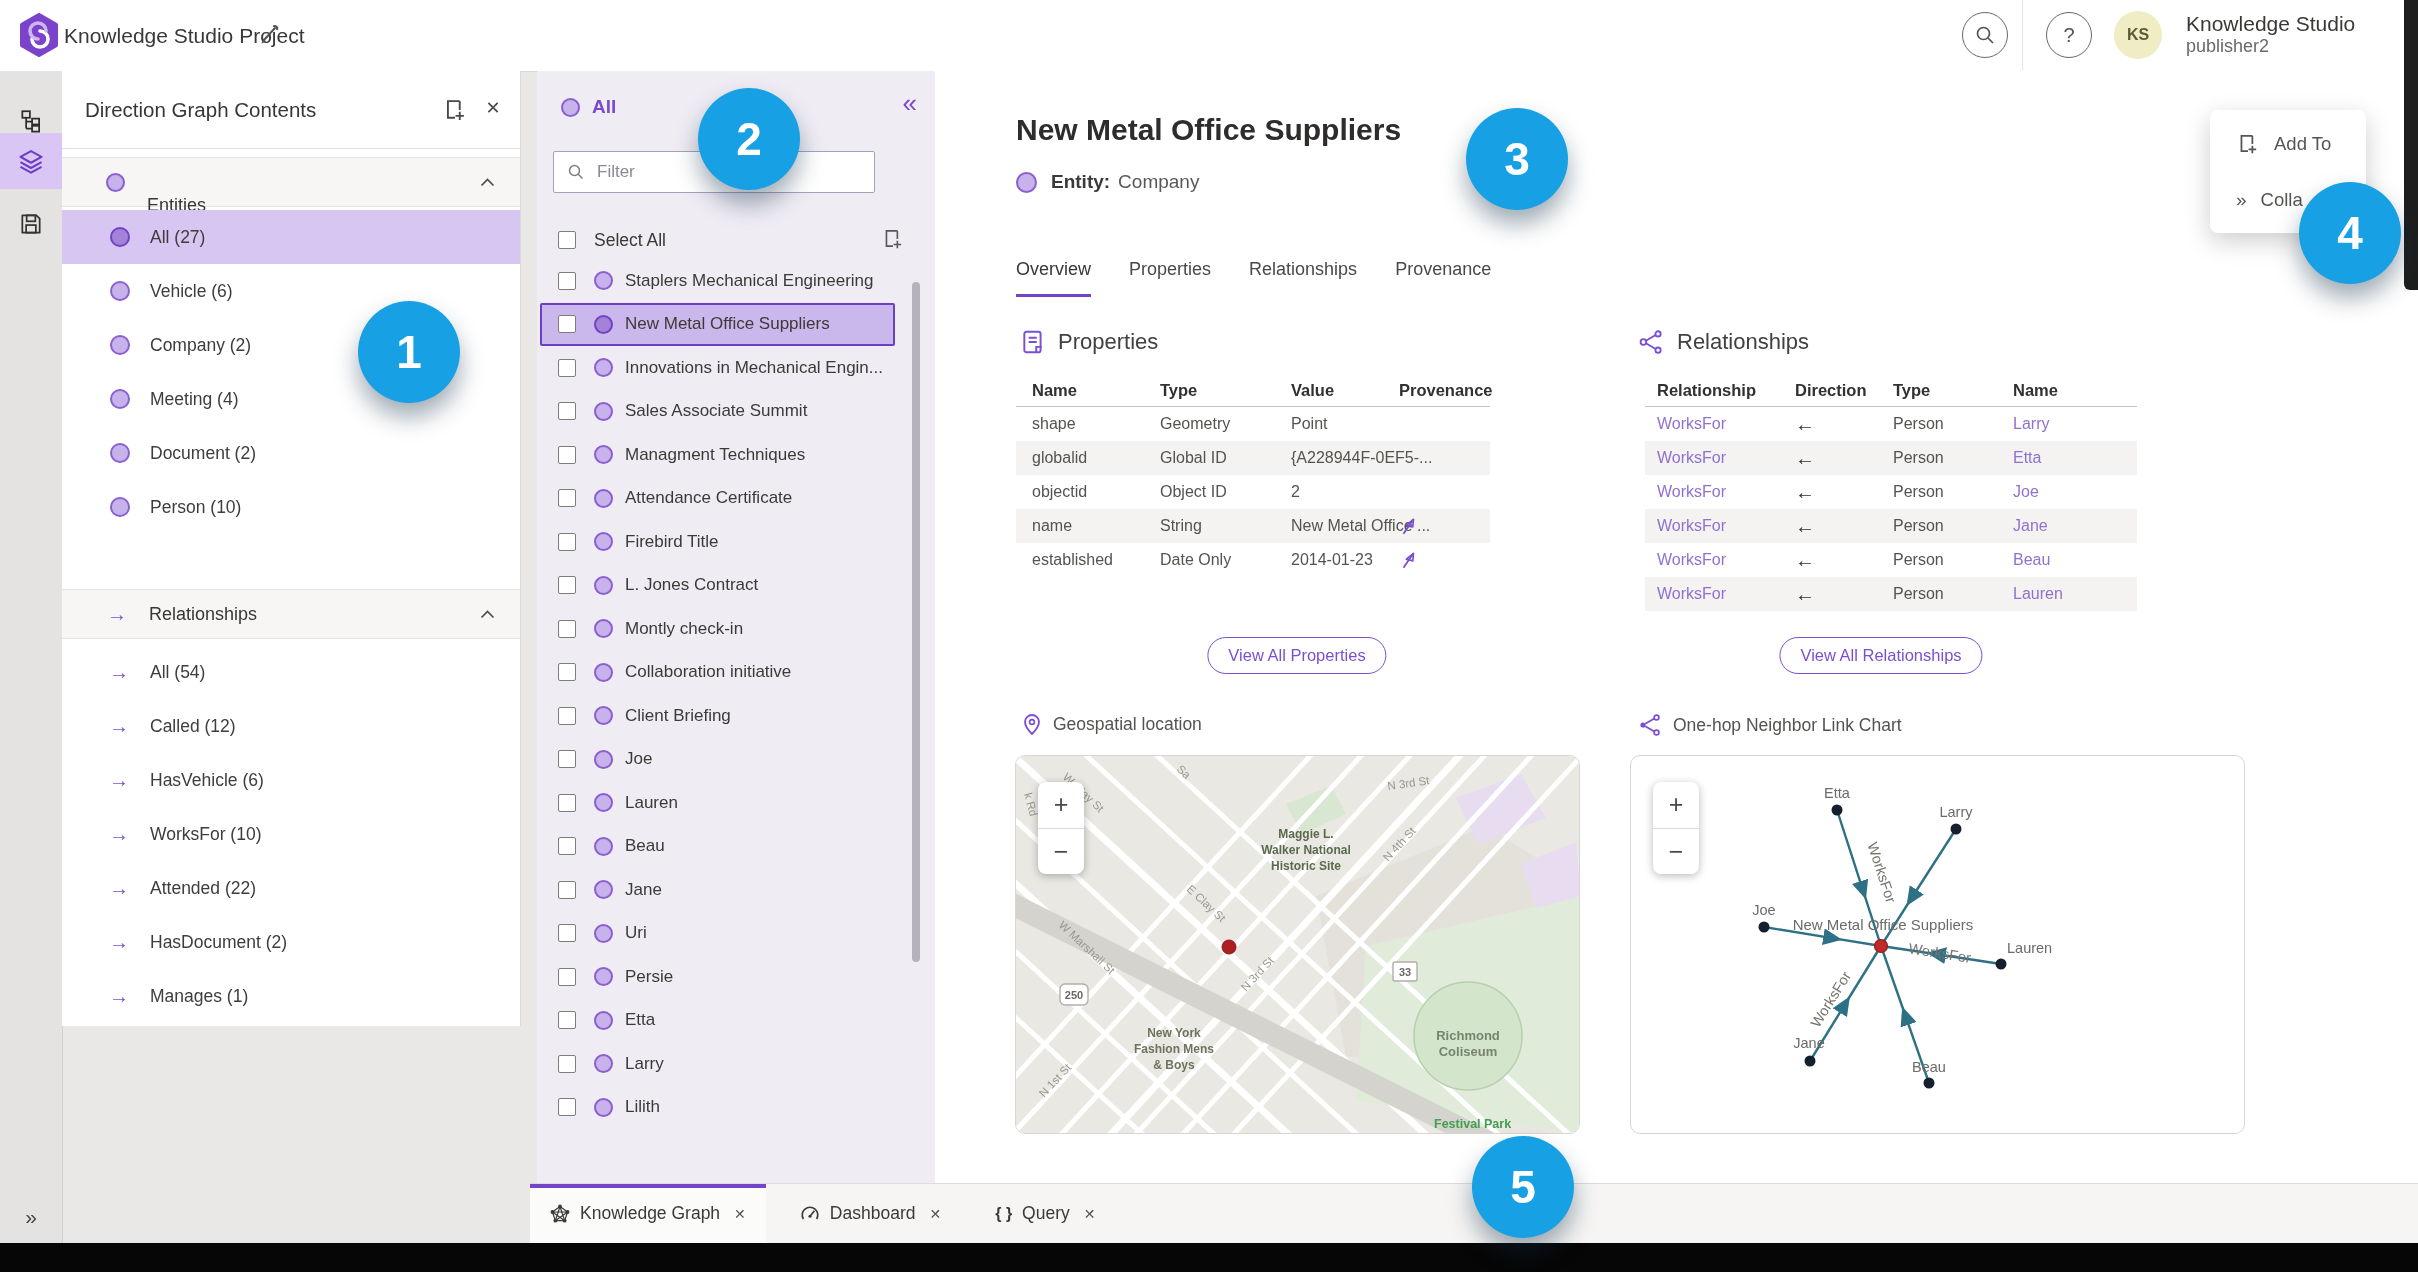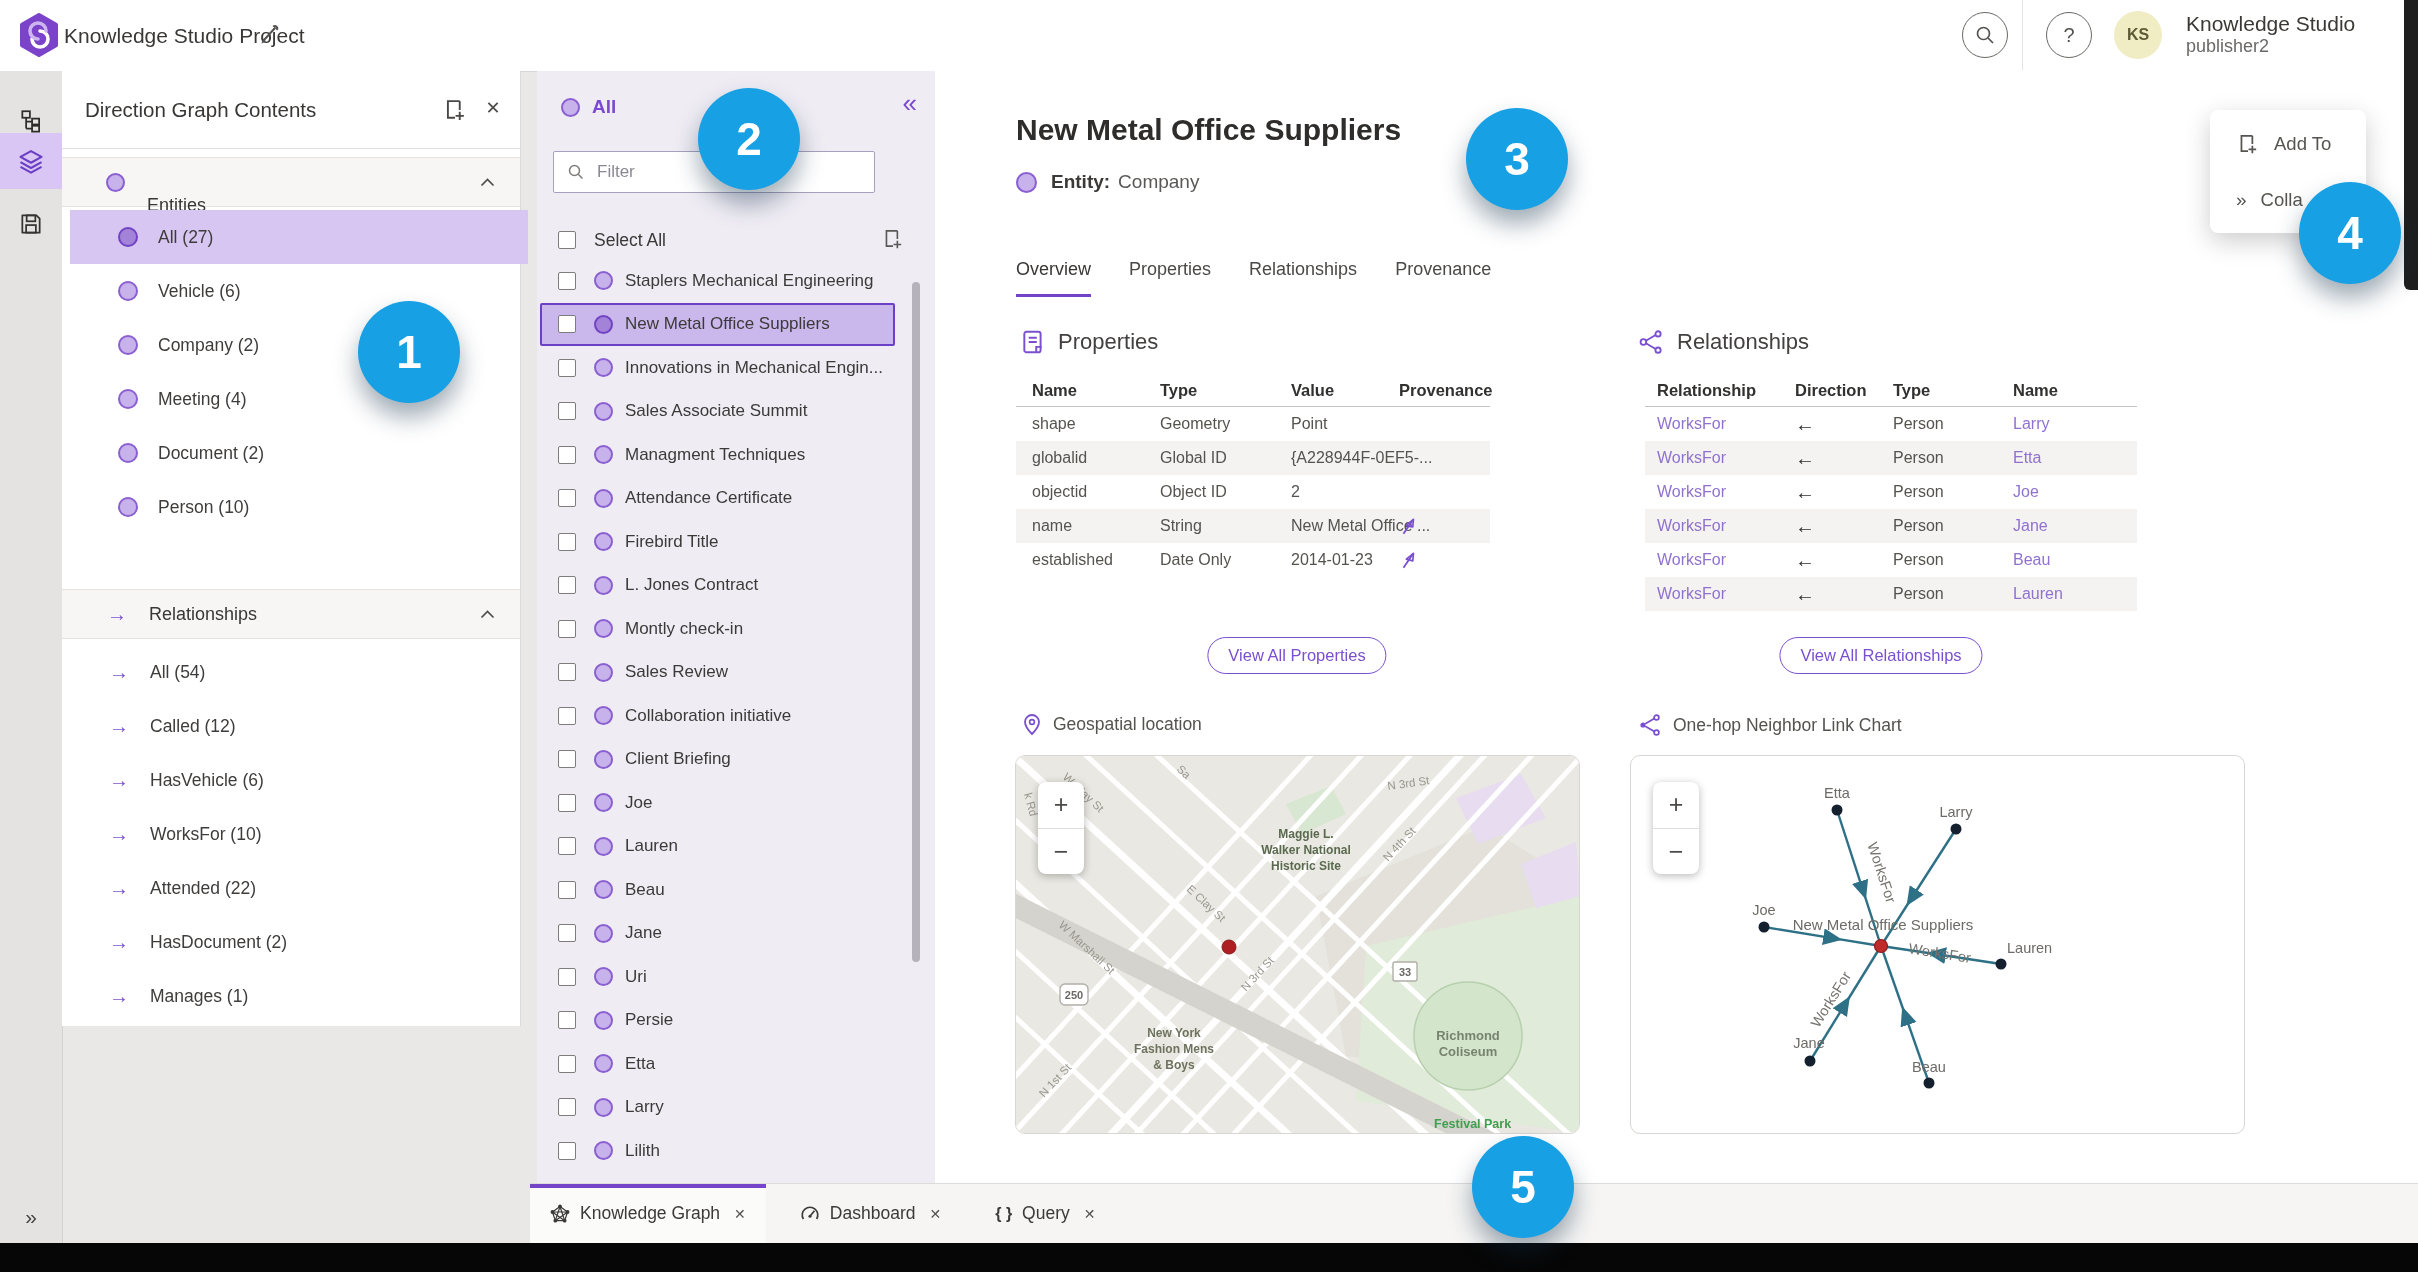--- a/index.html
+++ b/index.html
@@ -211,21 +211,21 @@
 
     <div class="kgc-sec" style="top:86px;">
       <span class="ecirc" style="margin-left:44px;width:19px;height:19px;"></span>
       <span class="lbl" style="margin-left:22px;margin-top:47px;">Entities</span>
       <span class="chev">
         <svg width="15" height="9" viewBox="0 0 15 9">
             <polyline points="1.5,7.5 7.5,1.5 13.5,7.5" fill="none" stroke="#4f4d4b" stroke-width="1.7"></polyline>
           </svg>
       </span>
     </div>
-    <div class="abs" style="left:8px;top:139px;width:458px;">
+    <div class="abs" style="left:0;top:139px;width:458px;">
 
         <div class="kgc-row sel">
           <span class="ecirc sel-circ"></span>
           <span class="lbl">All (27)</span>
         </div>
 
         <div class="kgc-row">
           <span class="ecirc"></span>
           <span class="lbl">Vehicle (6)</span>
         </div>
@@ -375,25 +375,20 @@
           <span class="ecirc"></span>
           <span class="lbl">L. Jones Contract</span>
         </div>
 
         <div class="lp-row">
           <span class="cbx"></span>
           <span class="ecirc"></span>
           <span class="lbl">Montly check-in</span>
         </div>
 
-        <div class="lp-row">
-          <span class="cbx"></span>
-          <span class="ecirc"></span>
-          <span class="lbl">Sales Review</span>
-        </div>
 
         <div class="lp-row">
           <span class="cbx"></span>
           <span class="ecirc"></span>
           <span class="lbl">Collaboration initiative</span>
         </div>
 
         <div class="lp-row">
           <span class="cbx"></span>
           <span class="ecirc"></span>

